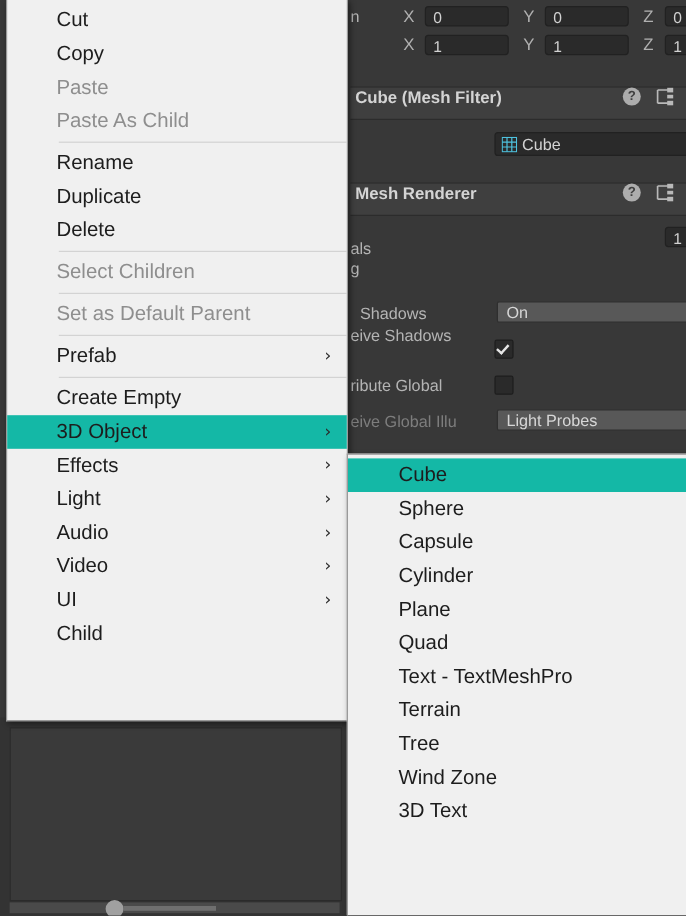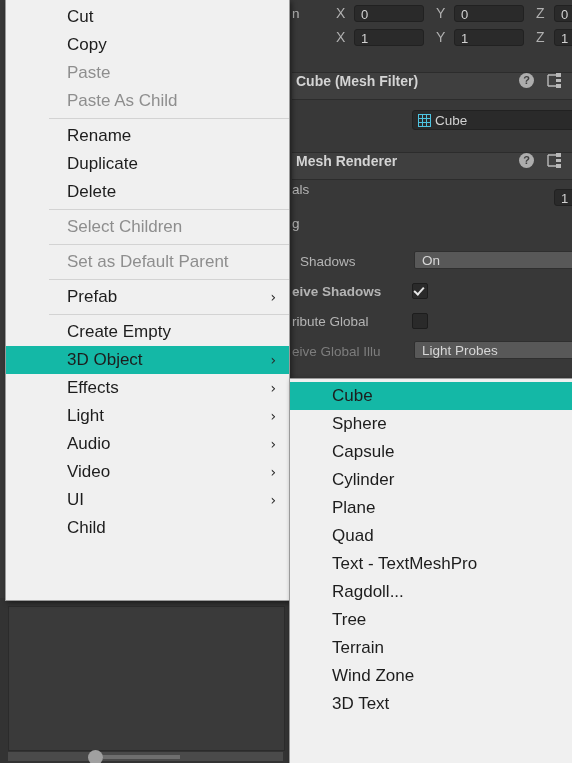--- a/index.html
+++ b/index.html
@@ -282,21 +282,21 @@
     width: 283px;
     height: 385px;
     border-bottom: none;
     border-right: none;
   }
 
   .menu-item {
     position: relative;
     height: 28px;
     line-height: 28px;
-    padding-left: 61px;
+    padding-left: 41px;
     font-size: 17px;
     color: #1d1d1d;
     white-space: nowrap;
     box-sizing: border-box;
   }
   #sub-menu .menu-item {
     padding-left: 42px;
   }
   .menu-item.disabled {
     color: #8e8e8e;
@@ -377,35 +377,35 @@
     <span class="preset-icon">
       <svg width="16" height="15" viewBox="0 0 16 15">
         <path d="M2 2 h9 M2 2 v11 M2 13 h9" stroke="#b9b9b9" stroke-width="1.4" fill="none"></path>
         <rect x="10" y="0" width="5" height="4" fill="#b9b9b9"></rect>
         <rect x="10" y="6" width="5" height="3" fill="#b9b9b9"></rect>
         <rect x="10" y="11" width="5" height="4" fill="#b9b9b9"></rect>
       </svg>
     </span>
   </div>
 
-  <div class="insp-row" style="top:178px;">
+  <div class="insp-row" style="top:196px;">
     <span class="prop-label">als</span>
   </div>
   <span class="num-field" style="position:absolute; left:262px; top:189px; width:30px;">1</span>
 
   <div class="insp-row" style="top:212px;">
     <span class="prop-label">g</span>
   </div>
 
   <div class="insp-row" style="top:250px;">
     <span class="prop-label" style="margin-left:8px;text-align:right;">Shadows</span>
   </div>
   <span class="dropdown-field" style="position:absolute; left:122px; top:251px; width:170px;">On</span>
 
-  <div class="insp-row" style="top:280px;font-weight:bold;">
+  <div class="insp-row" style="top:268px;">
     <span class="prop-label">eive Shadows</span>
   </div>
   <span class="checkbox checked" style="position:absolute; left:120px; top:283px;"></span>
 
   <div class="insp-row" style="top:310px;">
     <span class="prop-label">ribute Global</span>
   </div>
   <span class="checkbox" style="position:absolute; left:120px; top:313px;"></span>
 
   <div class="insp-row" style="top:340px;">
@@ -469,19 +469,18 @@
 <div class="ctx-menu" id="sub-menu">
   <div class="top-pad"></div>
   <div id="sub-menu-items">
       <div class="menu-item selected"><span>Cube</span></div>
       <div class="menu-item"><span>Sphere</span></div>
       <div class="menu-item"><span>Capsule</span></div>
       <div class="menu-item"><span>Cylinder</span></div>
       <div class="menu-item"><span>Plane</span></div>
       <div class="menu-item"><span>Quad</span></div>
       <div class="menu-item"><span>Text - TextMeshPro</span></div>
-      <div class="menu-item"><span>Ragdoll...</span></div>
+      <div class="menu-item"><span>Terrain</span></div>
       <div class="menu-item"><span>Tree</span></div>
-      <div class="menu-item"><span>Terrain</span></div>
       <div class="menu-item"><span>Wind Zone</span></div>
       <div class="menu-item"><span>3D Text</span></div>
     </div>
 </div>
 
 </body></html>

